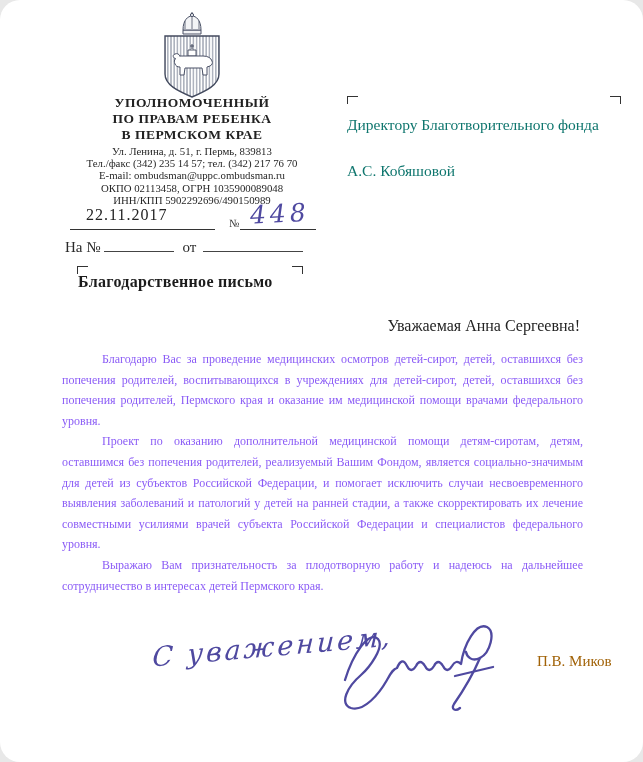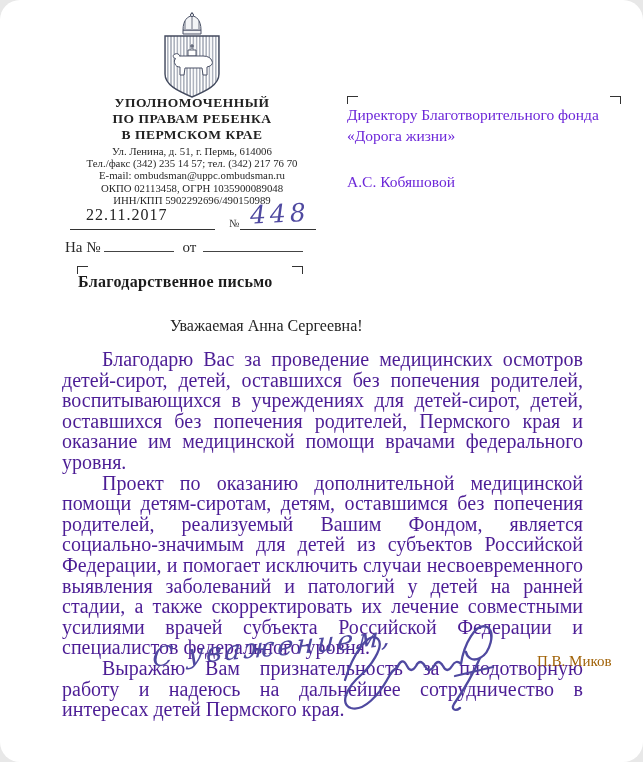--- a/index.html
+++ b/index.html
@@ -42,30 +42,30 @@
   .u2{width:100px;margin-left:7px;}
   
   .corner{position:absolute;width:10px;height:7px;}
   .corner.tl{border-top:1.4px solid #333;border-left:1.4px solid #333;}
   .corner.tr{border-top:1.4px solid #333;border-right:1.4px solid #333;}
   .c-addr-l{left:347px;top:96px;}
   .c-addr-r{left:610px;top:96px;}
   .c-subj-l{left:77px;top:266px;}
   .c-subj-r{left:292px;top:266px;}
   
-  .recipient{position:absolute;left:347px;top:104px;width:260px;font-size:15.5px;line-height:21px;color:#6d28d9;}
+  .recipient{position:absolute;left:347px;top:114px;width:260px;font-size:15.5px;line-height:21px;color:#0f766e;}
   .recipient .name{margin-top:25px;}
   
   .subject{position:absolute;left:78px;top:273px;font-size:16px;font-weight:bold;color:#1c1c1c;letter-spacing:.3px;}
   
-  .salutation{position:absolute;left:170px;top:317px;width:410px;text-align:left;font-size:16px;color:#242424;}
+  .salutation{position:absolute;left:170px;top:317px;width:410px;text-align:right;font-size:16px;color:#242424;}
   
   .body-text{
     position:absolute;left:62px;top:349px;width:521px;
-    font-size:20px;line-height:20.6px;text-align:justify;color:#4c1d95;
+    font-size:12px;line-height:20.6px;text-align:justify;color:#8b5cf6;
   }
   .body-text p{margin:0;text-indent:40px;}
   
   .closing{
     position:absolute;left:152px;top:631px;
     font-family:"DejaVu Serif", serif;
     font-style:italic;font-size:27px;color:#4f49a0;
     letter-spacing:3px;transform:rotate(-5deg) skewX(-8deg);
     white-space:nowrap;
   }
@@ -104,21 +104,21 @@
       <path d="M13,47 c-3,-1 -4,-4 -1,-5 c2,-1 4,0 5,2"></path>
     </g>
   </svg>
 
   <div class="lh-title">
     <div>УПОЛНОМОЧЕННЫЙ</div>
     <div>ПО ПРАВАМ РЕБЕНКА</div>
     <div>В ПЕРМСКОМ КРАЕ</div>
   </div>
   <div class="lh-contacts">
-    <div>Ул. Ленина, д. 51, г. Пермь, 614006</div>
+    <div>Ул. Ленина, д. 51, г. Пермь, 839813</div>
     <div>Тел./факс (342) 235 14 57; тел. (342) 217 76 70</div>
     <div>E-mail: ombudsman@uppc.ombudsman.ru</div>
     <div>ОКПО 02113458, ОГРН 1035900089048</div>
     <div>ИНН/КПП 5902292696/490150989</div>
   </div>
 
   <div class="date">22.11.2017</div>
   <div class="date-line"></div>
   <div class="num-sign">№</div>
   <div class="num-value">448</div>
@@ -128,21 +128,20 @@
     <span>На №</span><span class="uline u1"></span><span>от</span><span class="uline u2"></span>
   </div>
 
   <div class="corner tl c-addr-l"></div>
   <div class="corner tr c-addr-r"></div>
   <div class="corner tl c-subj-l"></div>
   <div class="corner tr c-subj-r"></div>
 
   <div class="recipient">
     <div>Директору Благотворительного фонда</div>
-    <div>«Дорога жизни»</div>
     <div class="name">А.С. Кобяшовой</div>
   </div>
 
   <div class="subject">Благодарственное письмо</div>
 
   <div class="salutation">Уважаемая Анна Сергеевна!</div>
 
   <div class="body-text">
     <p>Благодарю Вас за проведение медицинских осмотров детей-сирот, детей, оставшихся без попечения родителей, воспитывающихся в учреждениях для детей-сирот, детей, оставшихся без попечения родителей, Пермского края и оказание им медицинской помощи врачами федерального уровня.</p>
     <p>Проект по оказанию дополнительной медицинской помощи детям-сиротам, детям, оставшимся без попечения родителей, реализуемый Вашим Фондом, является социально-значимым для детей из субъектов Российской Федерации, и помогает исключить случаи несвоевременного выявления заболеваний и патологий у детей на ранней стадии, а также скорректировать их лечение совместными усилиями врачей субъекта Российской Федерации и специалистов федерального уровня.</p>

